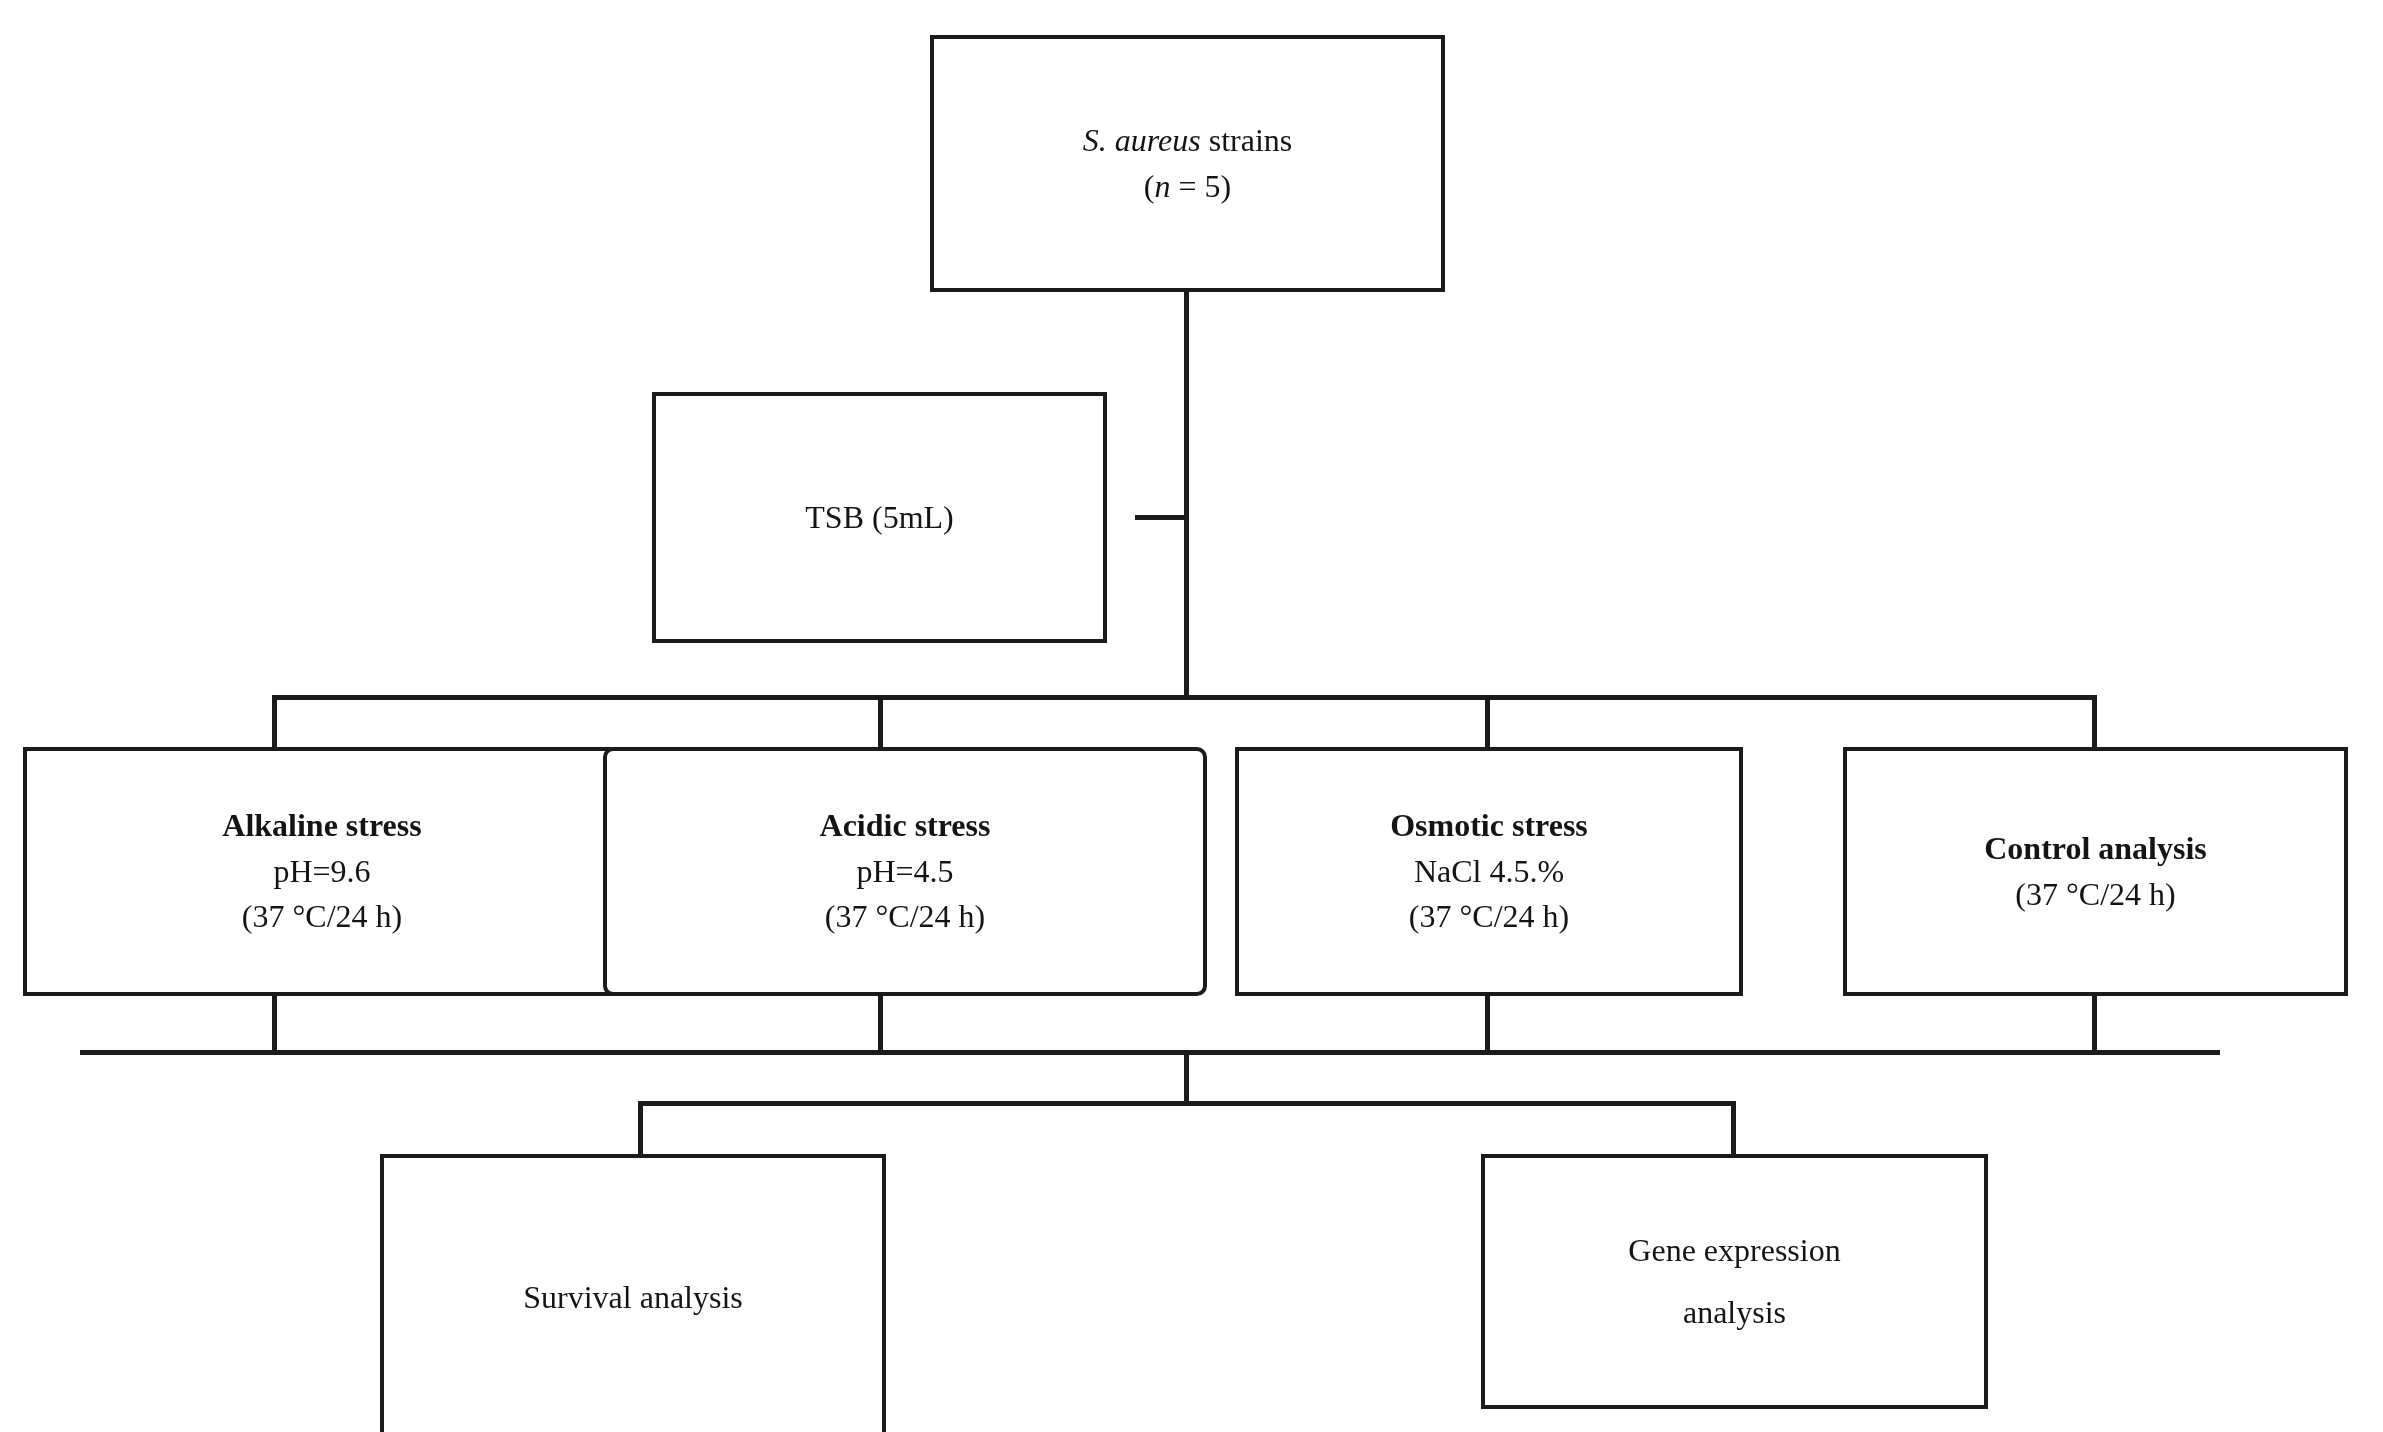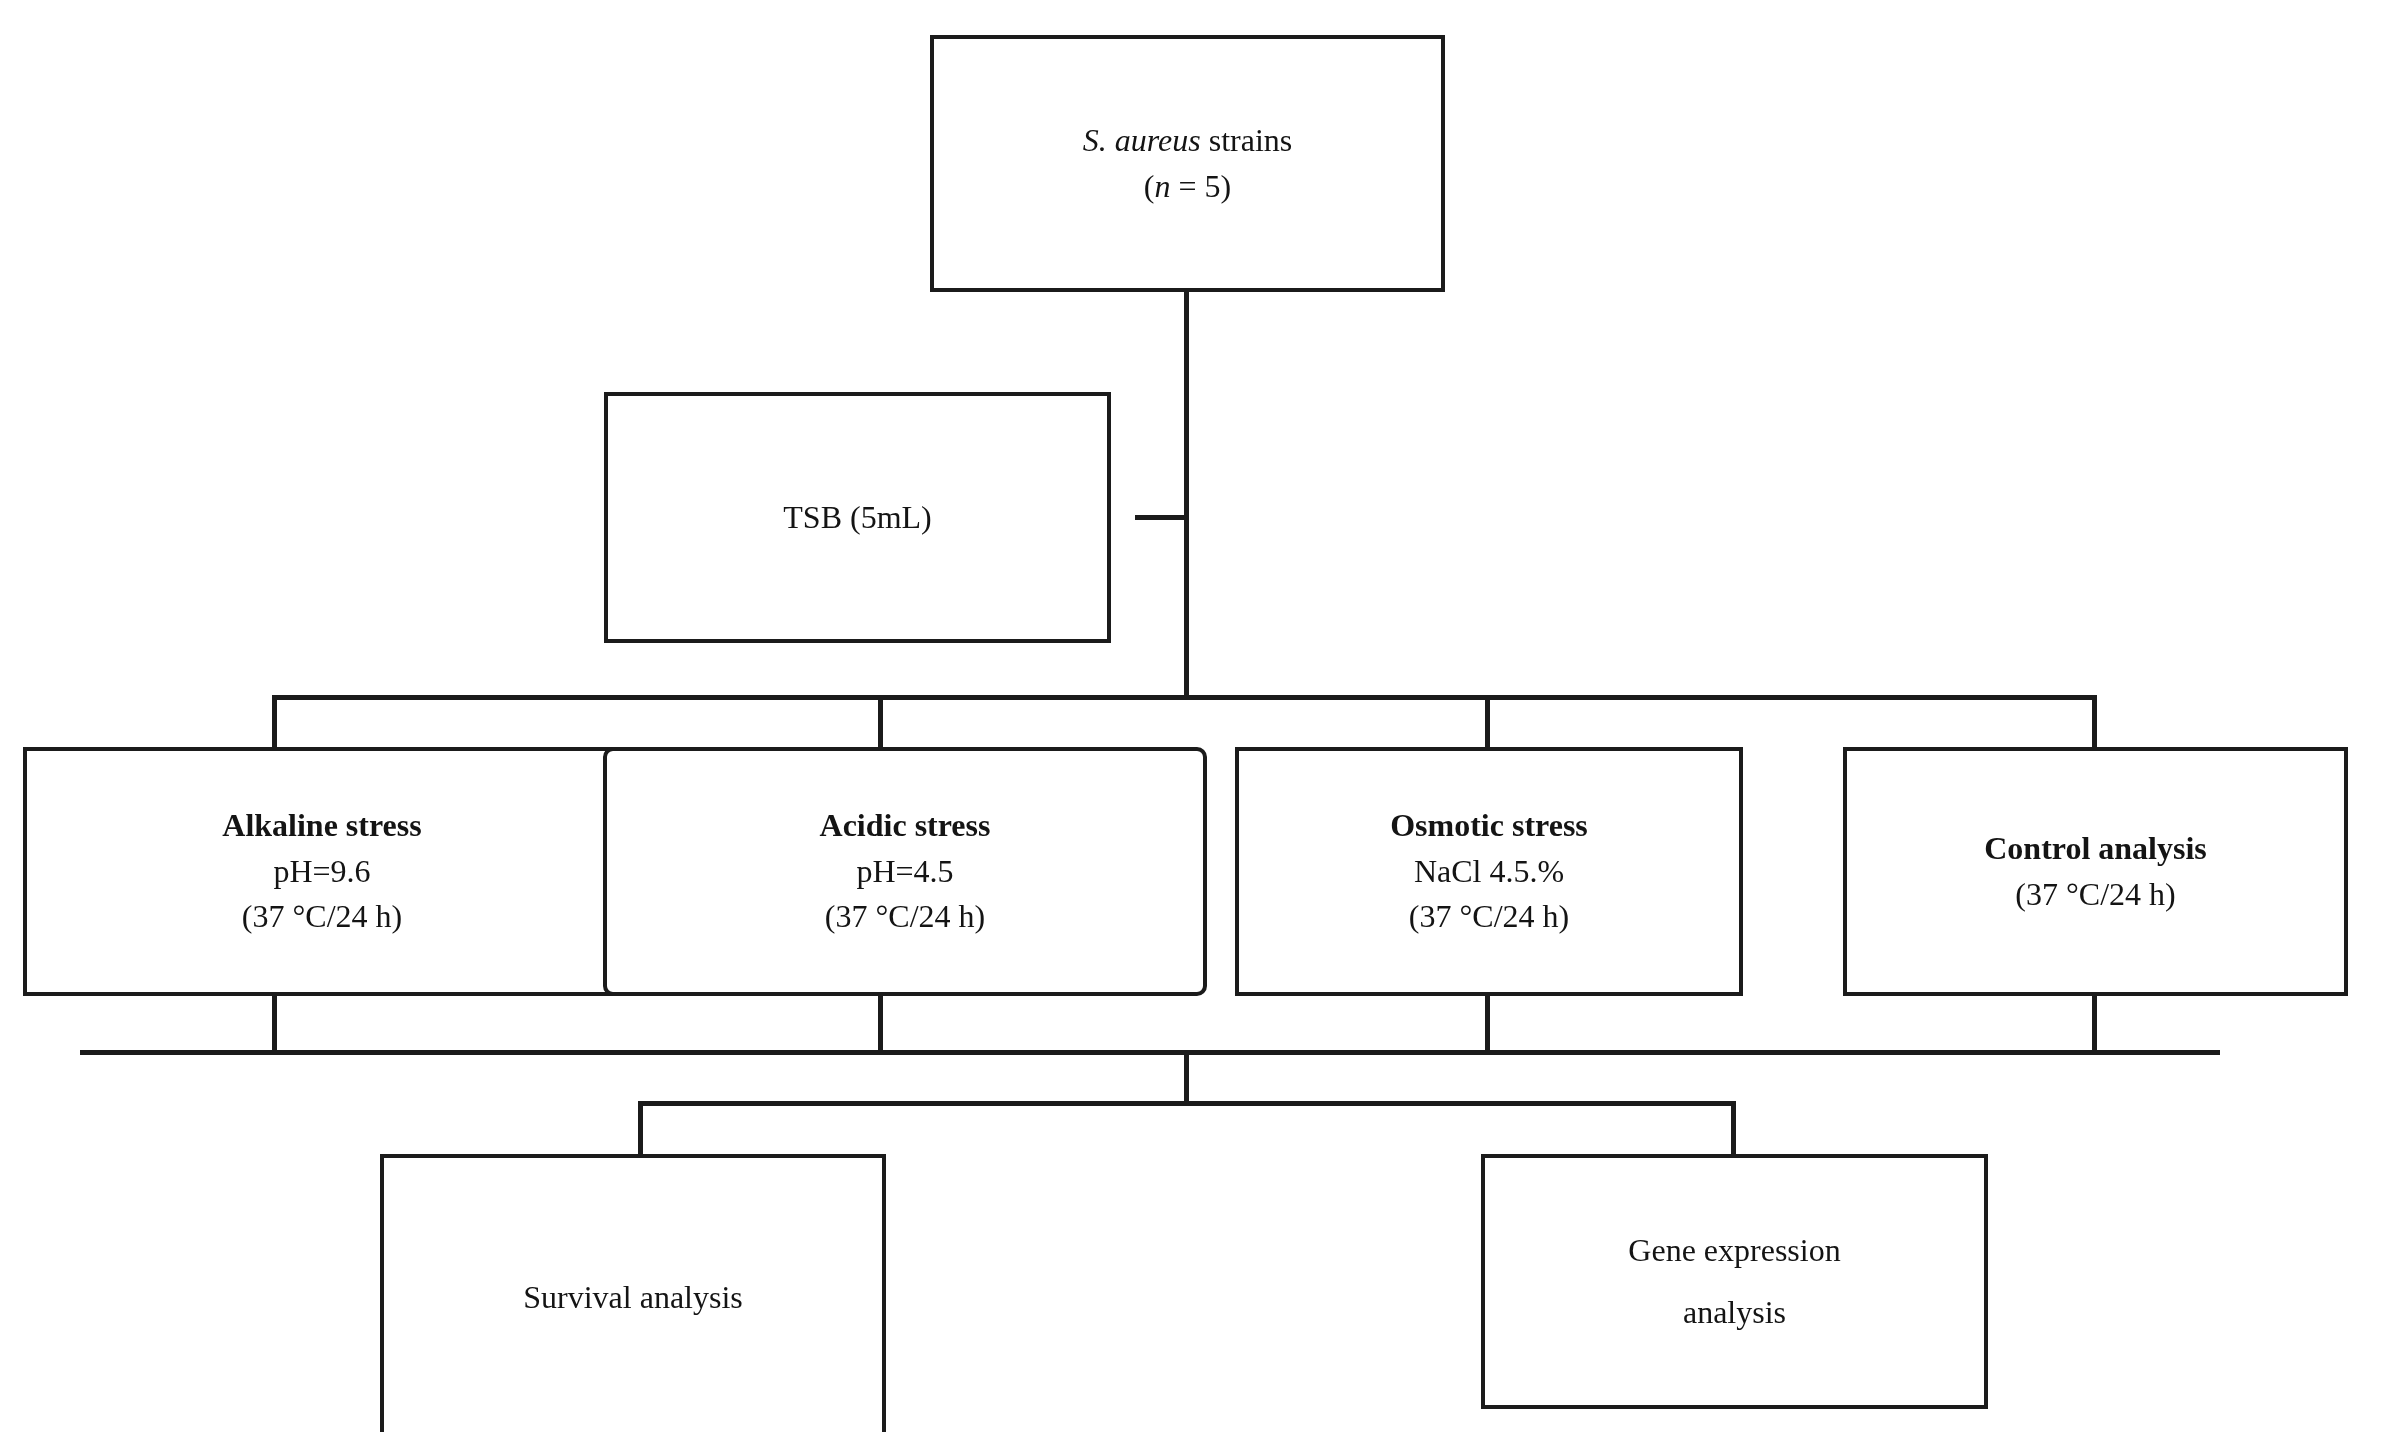--- a/index.html
+++ b/index.html
@@ -70,21 +70,21 @@
 
   <div class="box" style="left:930px; top:35px; width:515px; height:257px;">
     <div>
       <span class="it">S. aureus</span><span> strains</span>
     </div>
     <div>
       <span>(</span><span class="it">n</span><span> = 5)</span>
     </div>
   </div>
 
-  <div class="box" style="left:604px; top:392px; width:507px; height:251px;">
+  <div class="box" style="left:652px; top:392px; width:455px; height:251px;">
     <div>TSB (5mL)</div>
   </div>
 
   <div class="box" style="left:23px; top:747px; width:598px; height:249px;">
     <div class="title">Alkaline stress</div>
     <div>pH=9.6</div>
     <div>(37 °C/24 h)</div>
   </div>
 
   <div class="box" style="left:603px; top:747px; width:604px; height:249px;border-radius:10px;">

